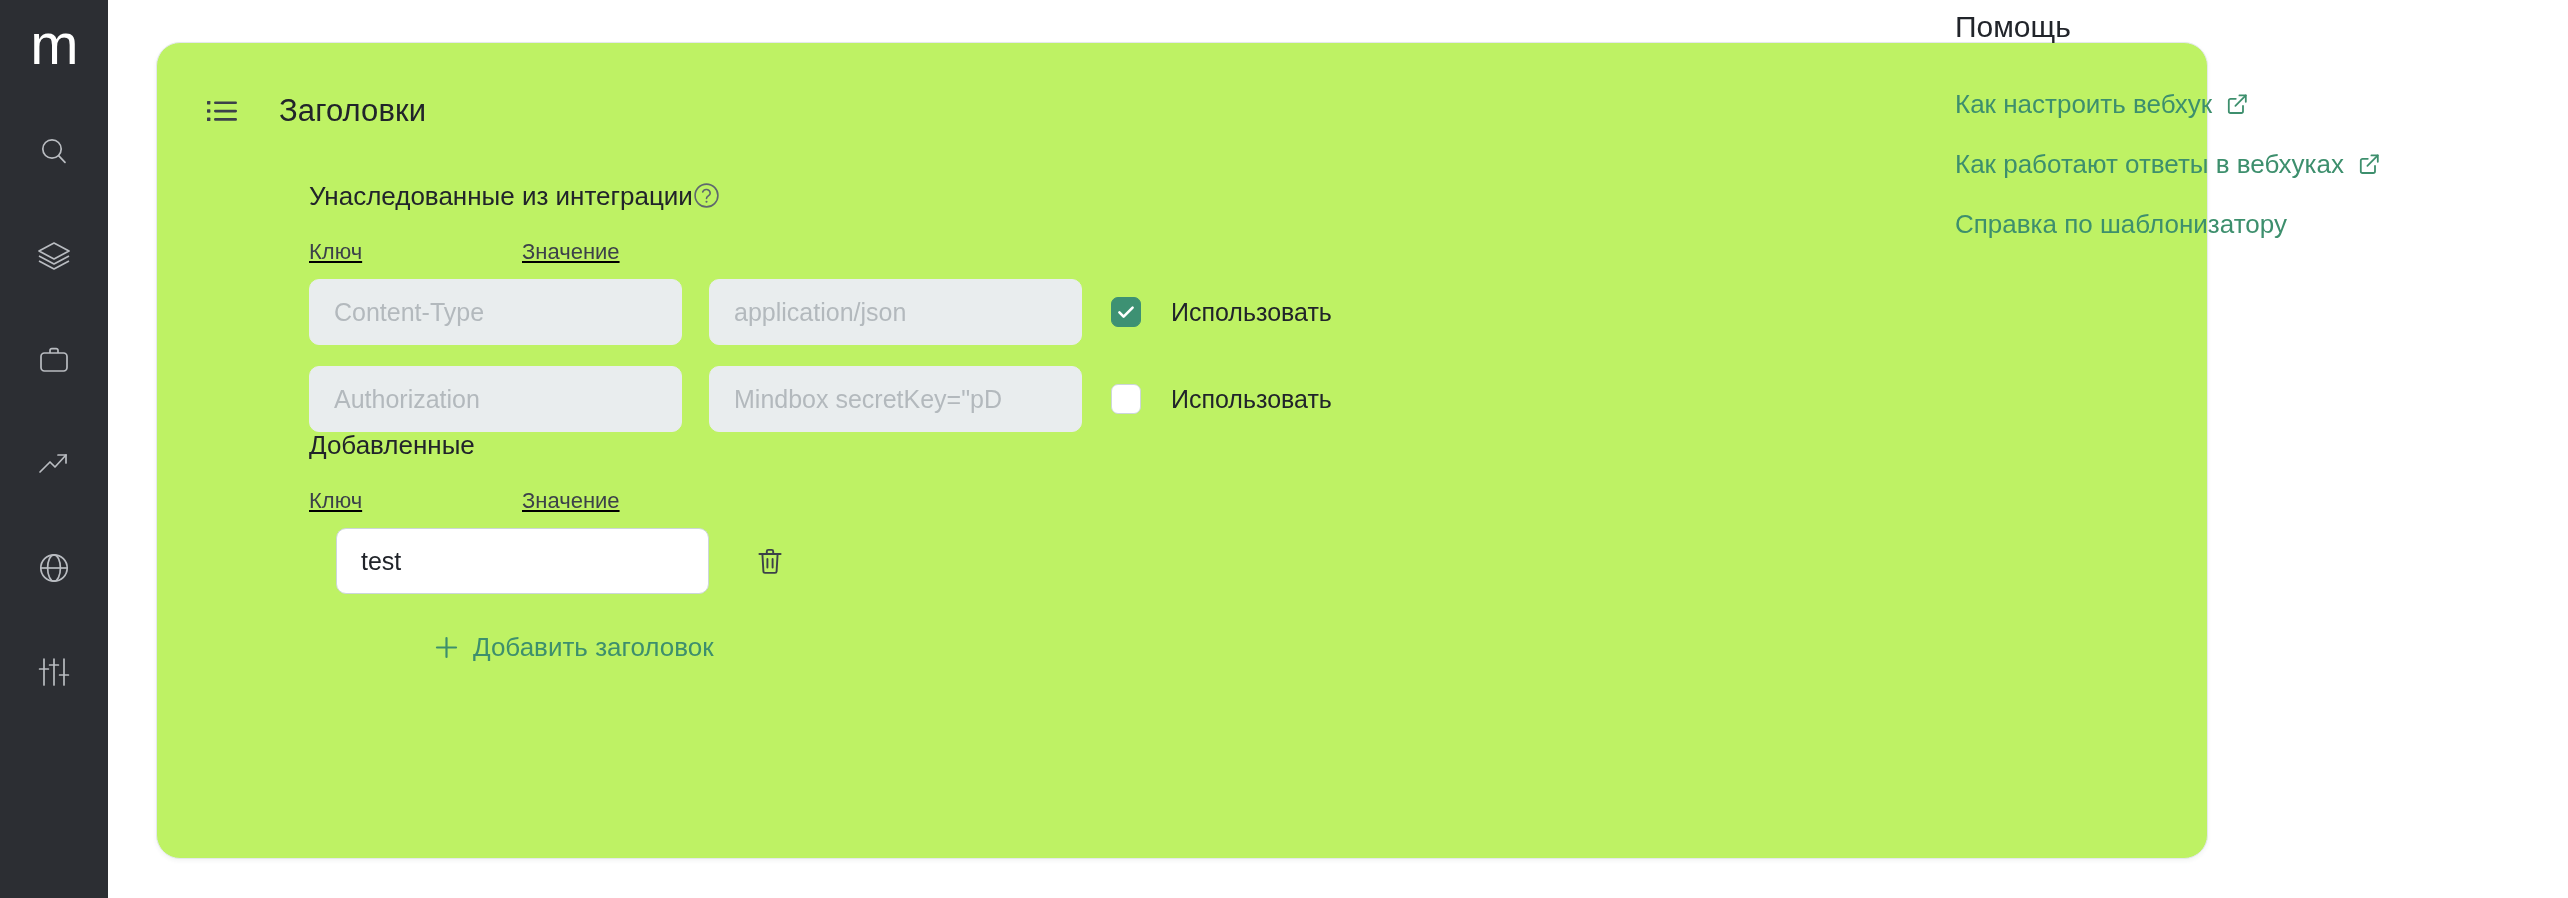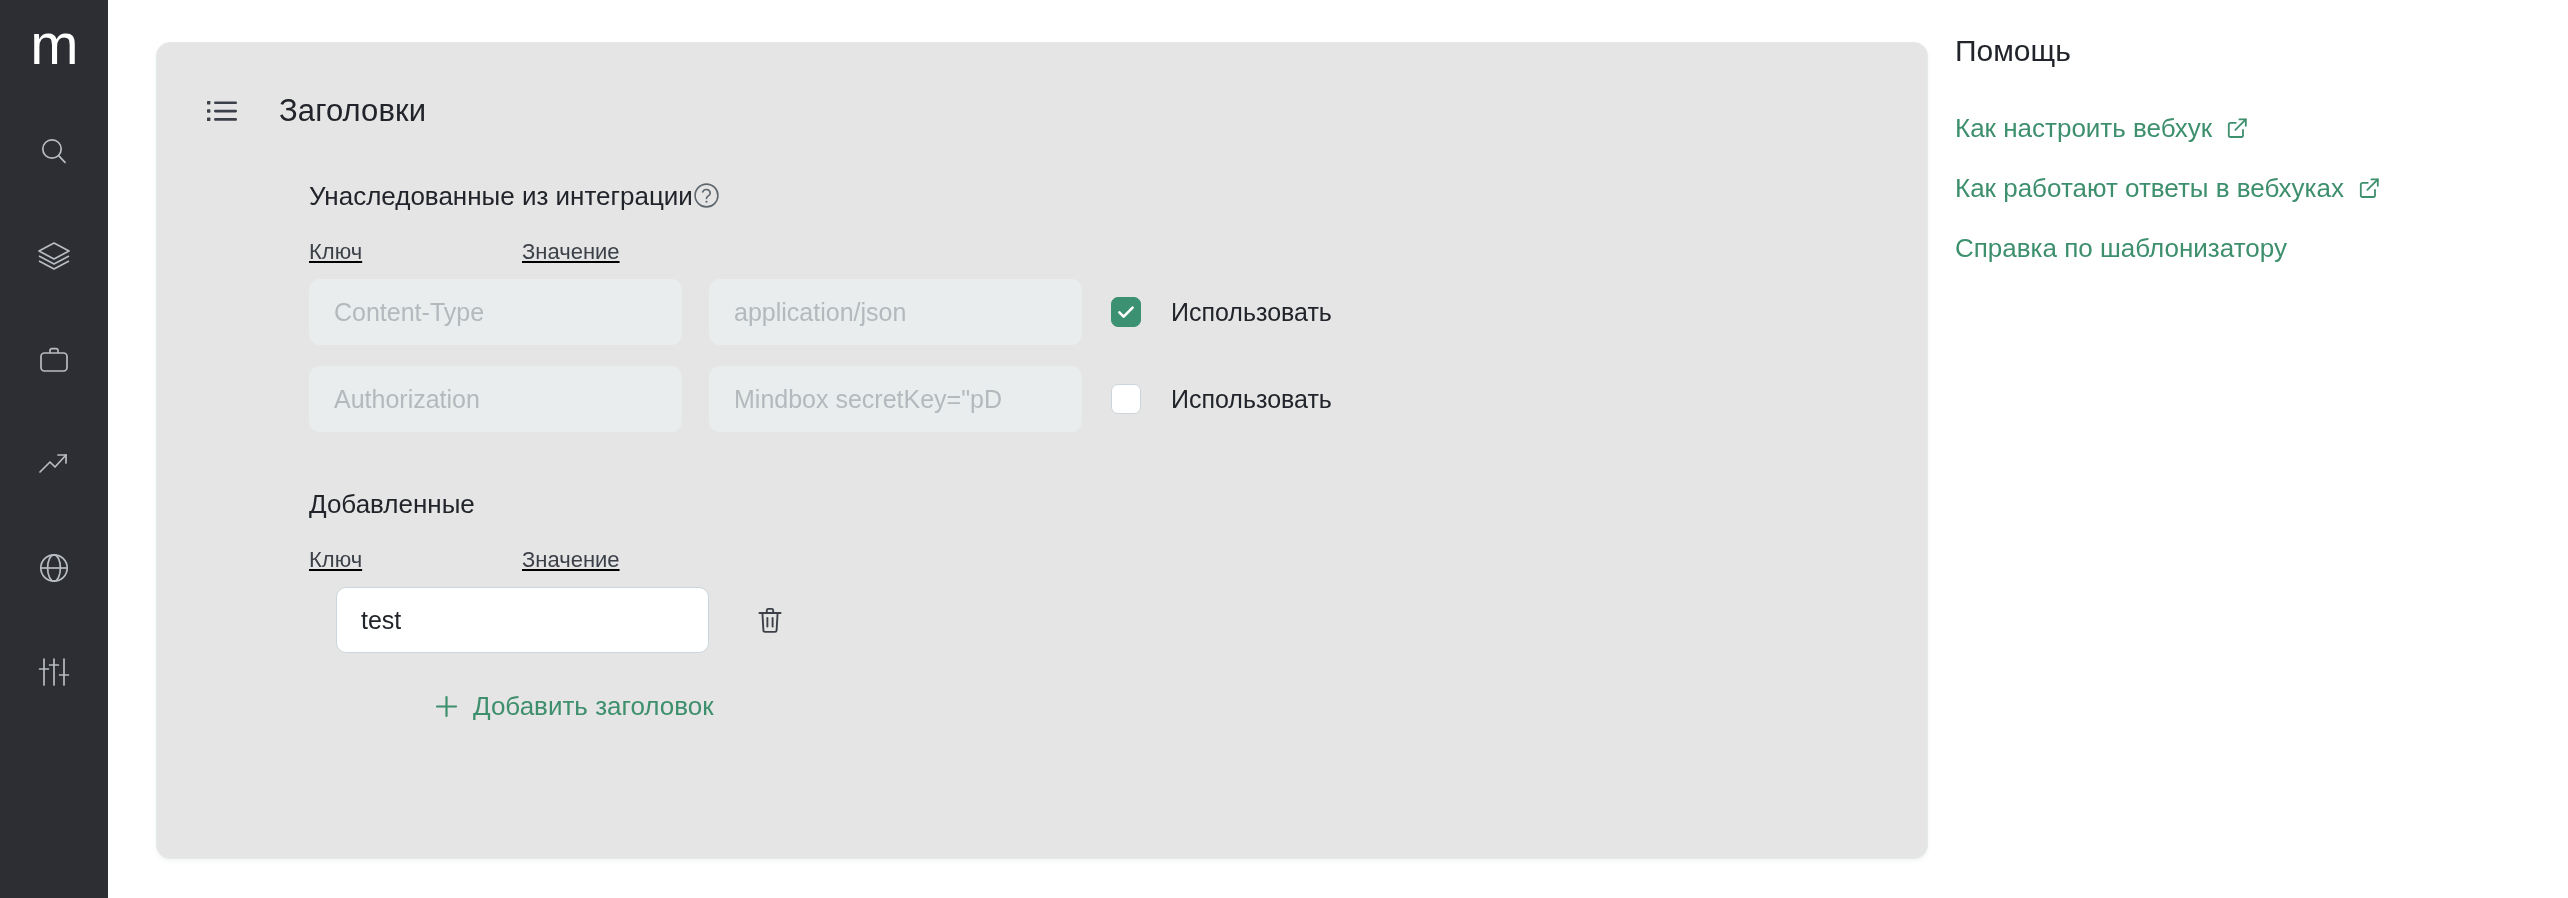--- a/index.html
+++ b/index.html
@@ -59,25 +59,25 @@
     flex: 1 1 auto;
     position: relative;
     height: 898px;
     background: #ffffff;
   }
 
   .card {
     position: absolute;
     left: 48px;
     top: 42px;
-    width: 1772px;
+    width: 2052px;
     height: 817px;
-    background: #e5e5e5;
+    background: #bef264;
     border: 1px solid #e4e9ec;
-    border-radius: 14px;
+    border-radius: 24px;
     box-shadow: 0 2px 4px rgba(30, 50, 60, 0.055);
   }
 
   .card-head {
     display: flex;
     align-items: center;
     gap: 42px;
     padding: 52px 0 0 50px;
   }
   .card-head .list-icon { width: 30px; height: 22px; display:block; }
@@ -86,21 +86,21 @@
     line-height: 31px;
     color: #21242a;
     font-weight: 400;
     letter-spacing: 0.1px;
   }
 
   .section {
     padding-left: 152px;
   }
   .section-inherited { margin-top: 56px; }
-  .section-added { margin-top: 59px; }
+  .section-added { }
 
   .section-head {
     display: flex;
     align-items: center;
     font-size: 26px;
     line-height: 26px;
     color: #21242a;
     font-weight: 400;
   }
   .help-icon { display:block; width: 27px; height: 27px; }
@@ -203,21 +203,20 @@
     color: #3d8f6d;
   }
 
   
   .help-panel {
     position: absolute;
     left: 1847px;
     top: 0;
     width: 600px;
     padding-top: 12px;
-    margin-top: 24px;
   }
   .help-title {
     font-size: 30px;
     line-height: 30px;
     color: #21242a;
     font-weight: 400;
     margin-bottom: 47px;
   }
   .help-link {
     display: flex;

